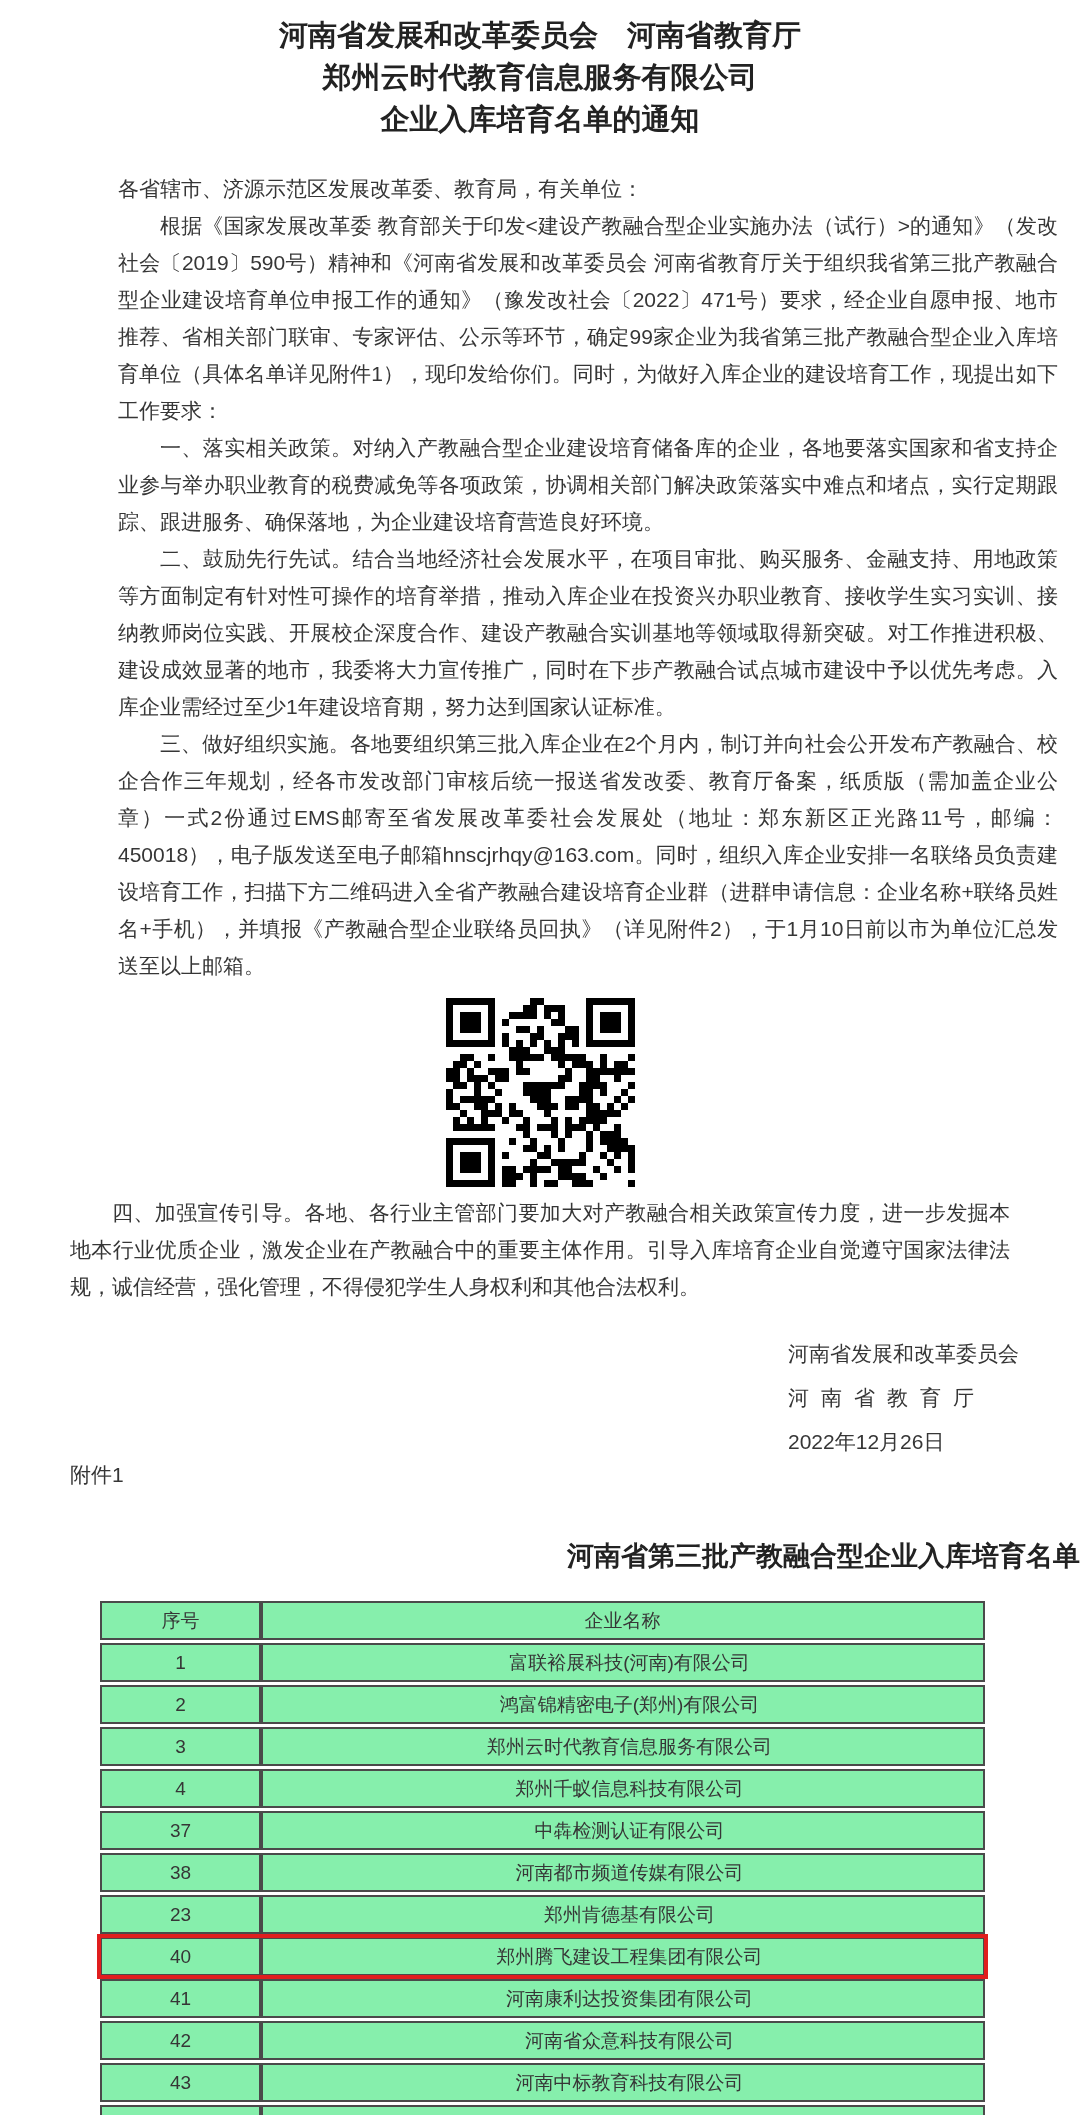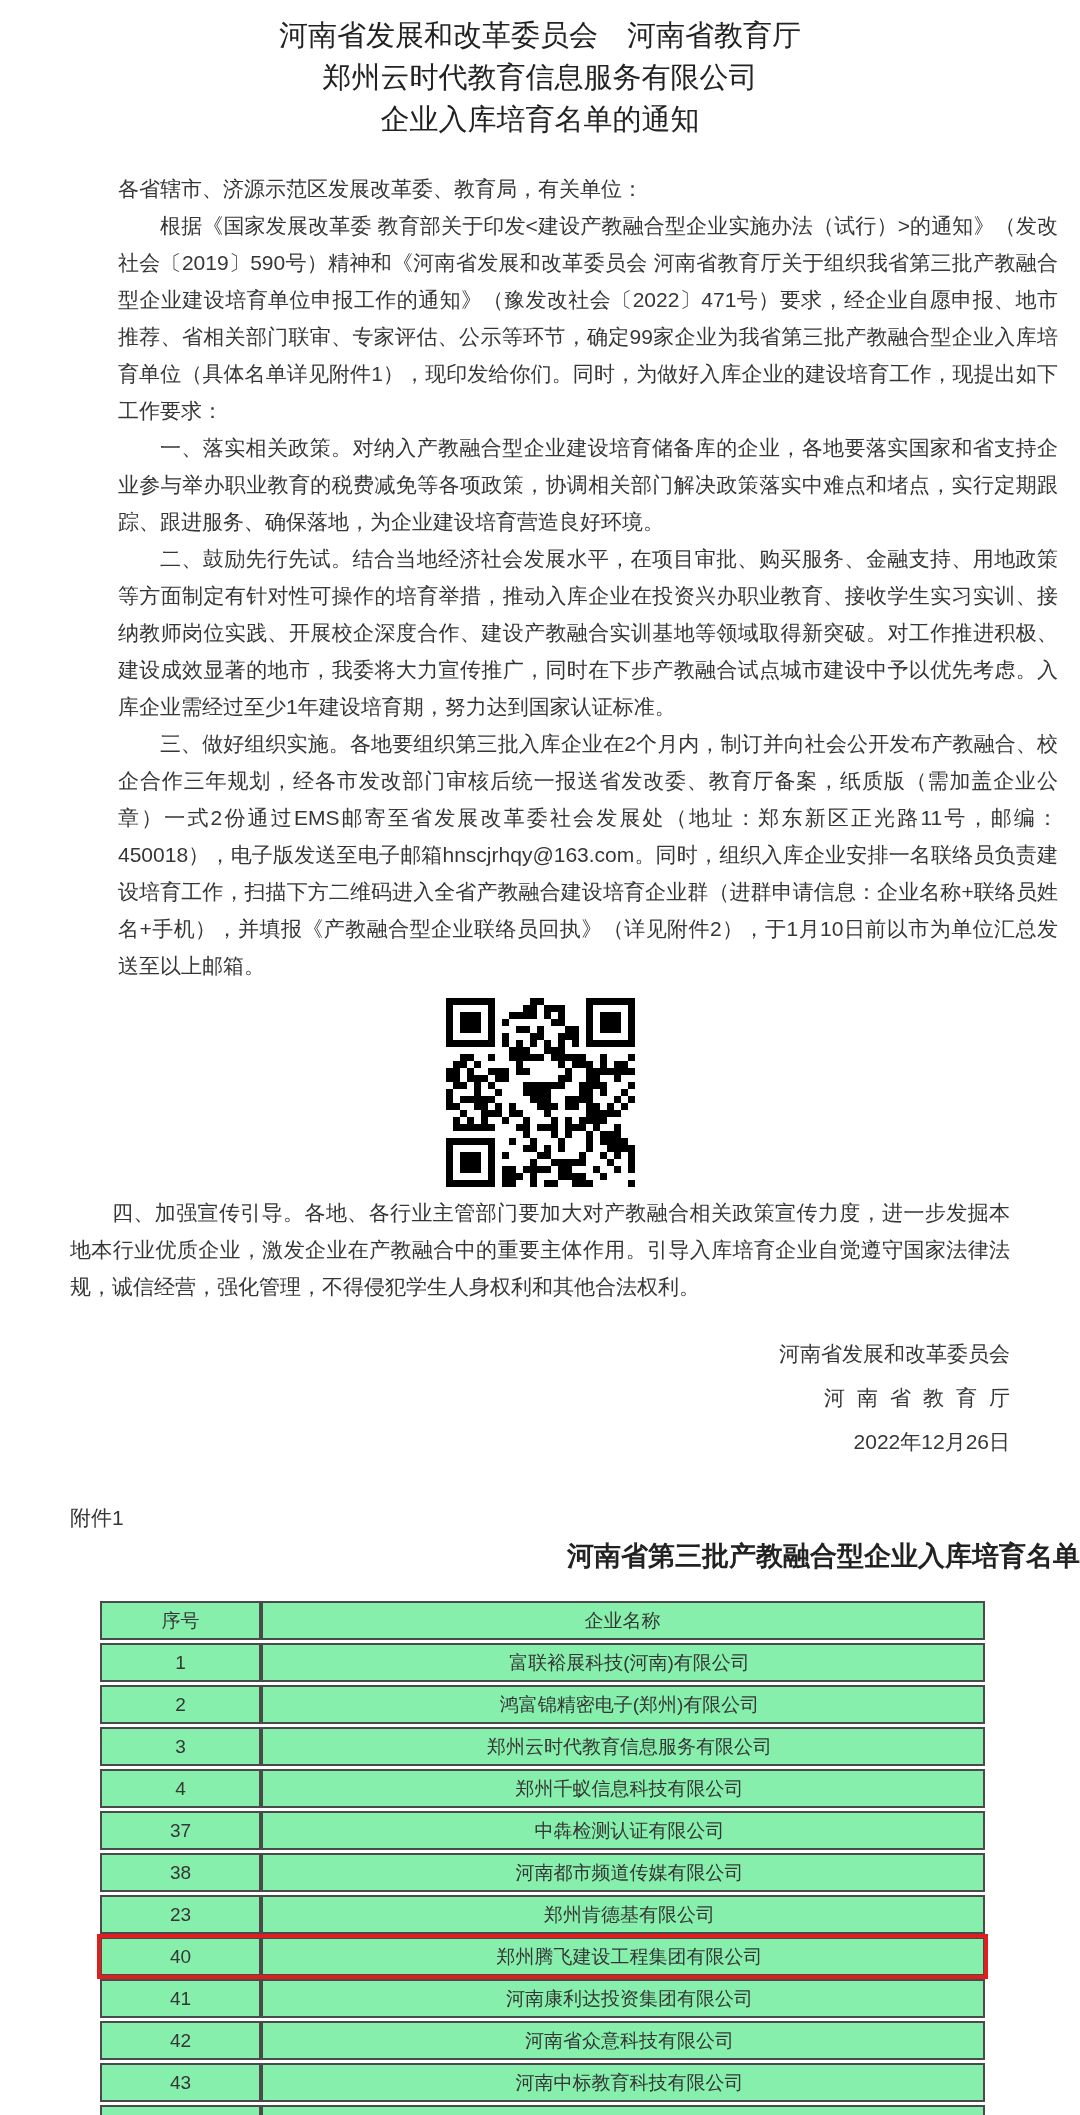--- a/index.html
+++ b/index.html
@@ -4,44 +4,44 @@
 <style>
   html,body{margin:0;padding:0;background:#ffffff;}
   .page{
     position:relative;width:1080px;height:2115px;margin:0 auto;
     background:#ffffff;overflow:hidden;
     font-family:"Liberation Sans","DejaVu Sans",sans-serif;
     color:#333;
   }
   .doc-title{
     position:absolute;top:14px;left:0;right:0;
-    text-align:center;font-size:29px;font-weight:normal;
+    text-align:center;font-size:29px;font-weight:bold;
     line-height:42px;color:#222;
   }
   .body-block{
     position:absolute;left:70px;width:940px;
     font-size:21px;line-height:37px;text-align:justify;color:#363636;
     overflow:hidden;
   }
   .body-1{top:170px;height:826px;margin-left:48px;}
   .body-2{top:1194px;height:126px;}
   .body-block p{margin:0;text-indent:2em;}
   .body-block p.no-indent{text-indent:0;}
   .qr-wrap{
     position:absolute;top:998px;left:0;right:0;
     display:flex;justify-content:center;
   }
   .qr-box{width:189px;height:189px;background:#fff;}
   .signature{
-    position:absolute;top:1332px;right:70px;
-    text-align:right;font-size:21px;line-height:44px;color:#363636;
+    position:absolute;top:1332px;right:61px;
+    font-size:21px;line-height:44px;color:#363636;
   }
   .sig-spaced{letter-spacing:12px;margin-right:-12px;}
   .attachment{
-    position:absolute;top:1504px;left:70px;
+    position:absolute;top:1461px;left:70px;
     font-size:21px;color:#363636;
   }
   .list-title{
     position:absolute;top:1538px;left:0;right:0;
     text-align:right;font-size:27px;font-weight:bold;color:#222;
   }
   table.company-table{
     position:absolute;top:1598px;left:100px;width:885px;
     border-collapse:separate;border-spacing:0 3px;
     font-size:19px;color:#363636;table-layout:fixed;

